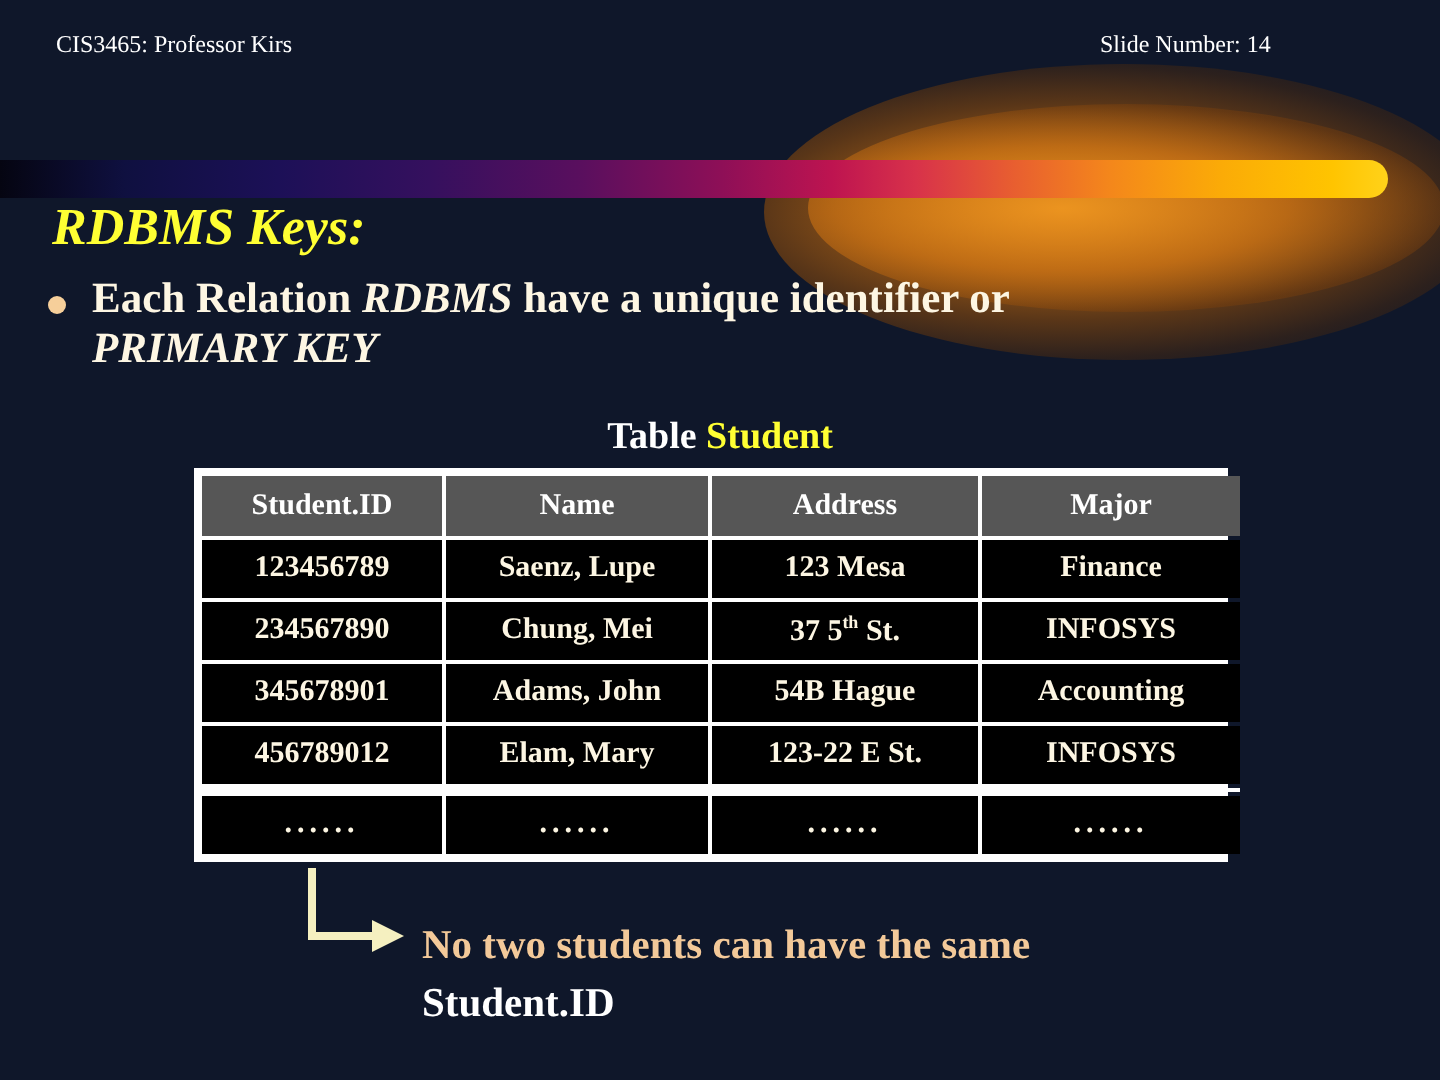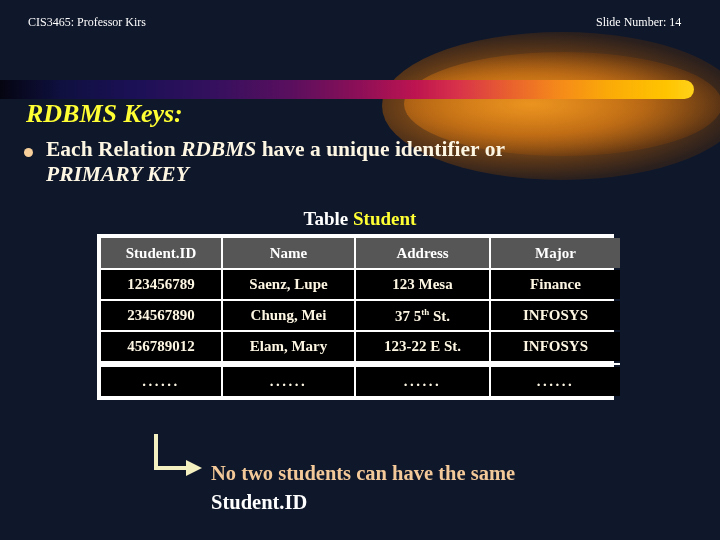--- a/index.html
+++ b/index.html
@@ -80,21 +80,21 @@
   
   .hdr {
     position: absolute;
     top: 15px;
     font-family: "Liberation Serif", "DejaVu Serif", serif;
     font-size: 12px;
     color: #ffffff;
     white-space: nowrap;
   }
   #hdr-left  { left: 28px; }
-  #hdr-right { left: 596px; text-align: center; }
+  #hdr-right { left: 550px; text-align: center; }
 
   
   #slide-title {
     position: absolute;
     right: 24px;
     top: 42px;
     font-size: 33px;
     font-weight: bold;
     font-style: italic;
     color: #fcd9ac;
@@ -278,20 +278,26 @@
             <td>123 Mesa</td>
             <td>Finance</td>
           </tr>
           <tr>
             <td>234567890</td>
             <td>Chung, Mei</td>
             <td>37 5<sup>th</sup> St.</td>
             <td>INFOSYS</td>
           </tr>
           <tr>
+            <td>345678901</td>
+            <td>Adams, John</td>
+            <td>54B Hague</td>
+            <td>Accounting</td>
+          </tr>
+          <tr>
             <td>456789012</td>
             <td>Elam, Mary</td>
             <td>123-22 E St.</td>
             <td>INFOSYS</td>
           </tr>
           <tr class="sep-row">
             <td></td>
             <td></td>
             <td></td>
             <td></td>

